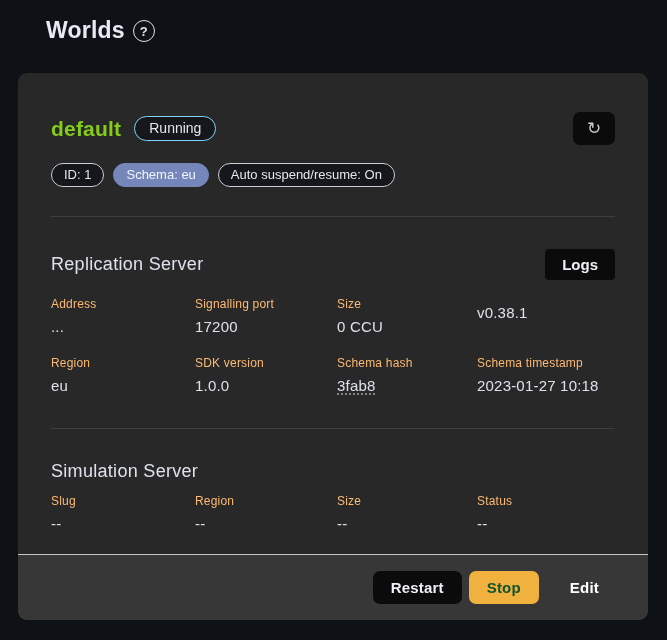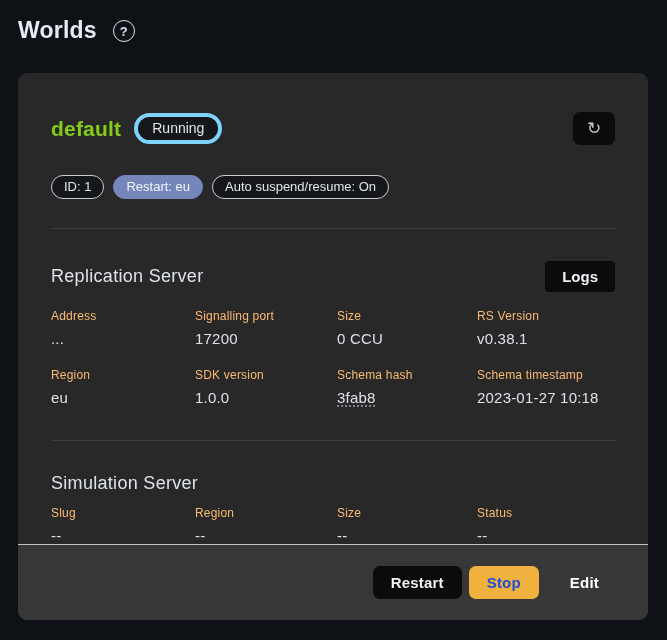--- a/index.html
+++ b/index.html
@@ -6,22 +6,22 @@
   html,body { width:667px; height:640px; overflow:hidden; }
   body {
     background:#0e1116;
     font-family:"Liberation Sans", sans-serif;
     color:#dde1ea;
   }
   .page { width:667px; height:640px; position:relative; }
 
   
   .page-header {
-    display:flex; align-items:center; gap:16px;
-    padding:12px 4px 0 18px; height:48px;
+    display:flex; align-items:center; gap:8px;
+    padding:12px 4px 0 18px; height:48px;margin-left:28px;
   }
   .page-title {
     font-size:23px; font-weight:bold; color:#e8ebf4; letter-spacing:0.2px;
   }
   .help-icon {
     width:22px; height:22px; border:1.6px solid #dfe3ec; border-radius:50%;
     display:flex; align-items:center; justify-content:center;
     font-size:13px; font-weight:bold; color:#dfe3ec; margin-top:2px;
     cursor:pointer;
   }
@@ -31,36 +31,36 @@
     position:absolute; left:18px; top:73px; width:630px; height:547px;
     background:#282828; border-radius:9px; overflow:hidden;
     display:flex; flex-direction:column;
   }
   .card-body { flex:1; padding:39px 33px 0 33px; }
 
   .world-header { display:flex; align-items:center; }
   .world-name { font-size:21px; font-weight:bold; color:#84cc16; letter-spacing:0.2px; }
   .status-badge {
     margin-left:13px;
-    background:#15171b; border:4px solid #7dd3fc; border-radius:999px;
+    background:#15171b; border:1px solid #7dd3fc; border-radius:999px;
     color:#e3e6ee; font-size:14px; padding:3px 14px 4px 14px;
   }
   .spacer { flex:1; }
   .refresh-button {
     width:42px; height:33px; background:#0b0b0b; border:none; border-radius:7px;
     display:flex; align-items:center; justify-content:center; cursor:pointer;
   }
   .refresh-glyph {
     font-family:"DejaVu Sans", sans-serif;
     color:#c6cad3; font-size:17px; line-height:1;
   }
 
   .pill-row { display:flex; gap:9px; margin-top:18px; }
   .pill {
-    border-radius:999px; font-size:13px; padding:3px 12px 4px 12px; white-space:nowrap;margin-top:12px;
+    border-radius:999px; font-size:13px; padding:3px 12px 4px 12px; white-space:nowrap;
   }
   .pill.dark {
     background:#15171b; border:1px solid #c9cdd6; color:#e3e6ee;
   }
   .pill.blue {
     background:#7587ba; border:1px solid #7587ba; color:#f2f4fa;
   }
 
   .divider {
     border:none; border-top:1px solid #3e3e3e;
@@ -88,31 +88,31 @@
     margin-top:17px;
   }
   .field-label { font-size:12px; color:#fdba74; letter-spacing:0.2px; }
   .field-value { font-size:15px; color:#dde1ea; margin-top:7px; letter-spacing:0.2px; }
   .field-value.dotted {
     text-decoration:underline dotted #9fa3ac; text-underline-offset:3px; cursor:help;
   }
 
   
   .card-footer {
-    height:84px; background:#373737; border-top:1px solid #c6c6c6;
+    height:66px; background:#373737; border-top:1px solid #c6c6c6;
     display:flex; align-items:center; justify-content:flex-end;
     padding-right:33px; gap:7px;
   }
   .btn {
     border:none; border-radius:7px; font-weight:bold; font-size:15px;
     height:33px; padding:0 18px; cursor:pointer; letter-spacing:0.2px;
     font-family:"Liberation Sans", sans-serif;
   }
   .btn-restart { background:#0b0b0b; color:#eef0f6; }
-  .btn-stop { background:#f1b13f; color:#1d4ed8; margin-left:0; }
+  .btn-stop { background:#f1b13f; color:#14532d; margin-left:0; }
   .btn-edit { background:transparent; color:#ffffff; margin-left:8px; padding:0 16px; }
 </style>
 </head>
 <body>
 
 <div class="page">
 
   <div class="page-header">
     <div class="page-title">Worlds</div>
     <div class="help-icon">?</div>
@@ -125,21 +125,21 @@
         <div class="world-name">default</div>
         <div class="status-badge">Running</div>
         <div class="spacer"></div>
         <button class="refresh-button">
           <span class="refresh-glyph">↻</span>
         </button>
       </div>
 
       <div class="pill-row">
         <div class="pill dark">ID: 1</div>
-        <div class="pill blue">Restart: eu</div>
+        <div class="pill blue">Schema: eu</div>
         <div class="pill dark">Auto suspend/resume: On</div>
       </div>
 
       <hr class="divider">
 
       <div class="section">
         <div class="section-head">
           <div class="section-title">Replication Server</div>
           <button class="logs-button">Logs</button>
         </div>
@@ -150,21 +150,20 @@
           </div>
           <div>
             <div class="field-label">Signalling port</div>
             <div class="field-value">17200</div>
           </div>
           <div>
             <div class="field-label">Size</div>
             <div class="field-value">0 CCU</div>
           </div>
           <div>
-            <div class="field-label">RS Version</div>
             <div class="field-value">v0.38.1</div>
           </div>
           <div>
             <div class="field-label">Region</div>
             <div class="field-value">eu</div>
           </div>
           <div>
             <div class="field-label">SDK version</div>
             <div class="field-value">1.0.0</div>
           </div>

